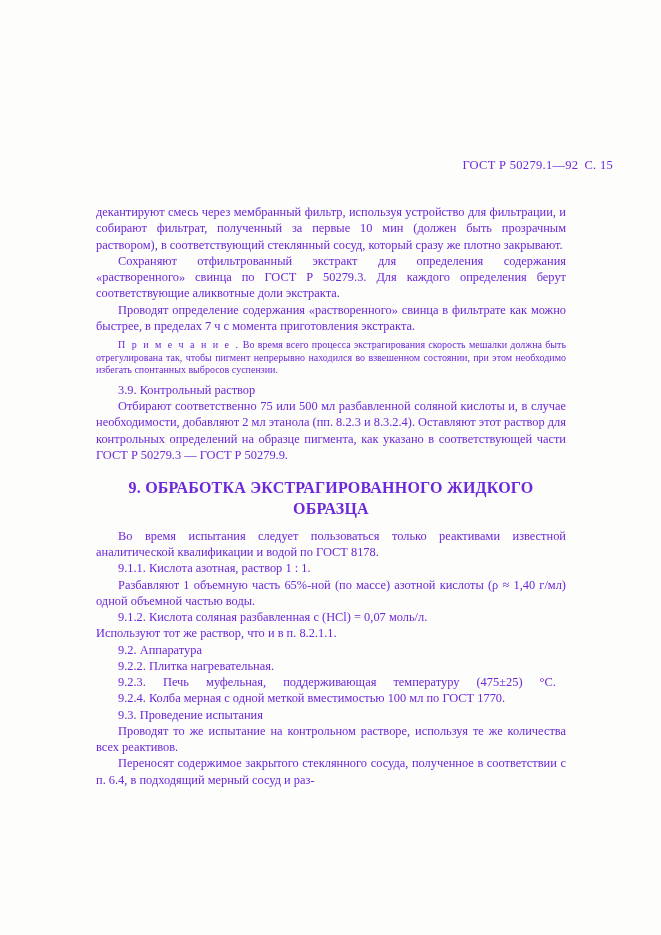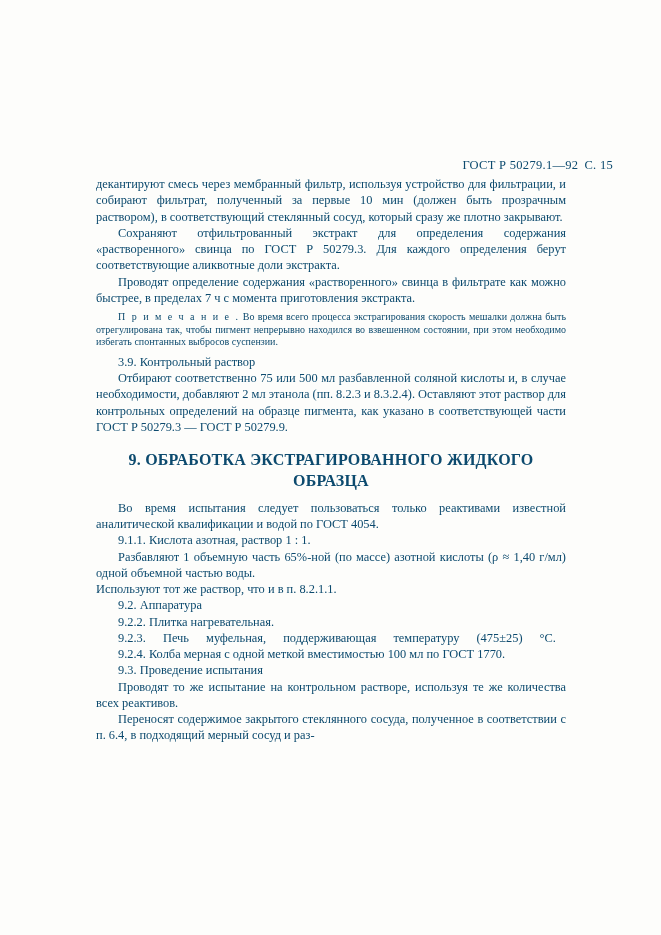--- a/index.html
+++ b/index.html
@@ -6,39 +6,39 @@
     margin: 0;
     padding: 0;
     background: #ffffff;
   }
   .page {
     position: relative;
     width: 661px;
     height: 935px;
     background: #fdfdfb;
     font-family: "Liberation Serif", serif;
-    color: #0c4a6e;
+    color: #6d28d9;
     overflow: hidden;
   }
   .header {
     position: absolute;
     top: 158px;
     right: 48px;
     font-size: 12.5px;
     letter-spacing: 0.3px;
     white-space: nowrap;
   }
   .header .sep {
     display: inline-block;
     width: 6px;
   }
   .content {
     position: absolute;
     left: 96px;
-    top: 176px;
+    top: 204px;
     width: 470px;
     font-size: 12.4px;
     line-height: 1.31;
     text-align: justify;
     text-justify: inter-word;
   }
   p {
     margin: 0;
     text-indent: 22px;
     hyphens: manual;
@@ -85,25 +85,26 @@
 
     <p>Проводят определение содержания «растворенного» свинца в фильтрате как можно быстрее, в пределах 7 ч с момента при­готовления экстракта.</p>
 
     <p class="note"><span class="lead">П р и м е ч а н и е .</span> <span>Во время всего процесса экстрагирования скорость ме­шалки должна быть отрегулирована так, чтобы пигмент непрерывно находился во взвешенном состоянии, при этом необходимо избегать спонтанных выбросов суспензии.</span></p>
 
     <p>3.9. Контрольный раствор</p>
     <p>Отбирают соответственно 75 или 500 мл разбавленной соля­ной кислоты и, в случае необходимости, добавляют 2 мл этанола (пп. 8.2.3 и 8.3.2.4). Оставляют этот раствор для контрольных определений на образце пигмента, как указано в соответствующей части ГОСТ Р 50279.3 — ГОСТ Р 50279.9.</p>
 
     <p class="sect-title">9. ОБРАБОТКА ЭКСТРАГИРОВАННОГО ЖИДКОГО ОБРАЗЦА</p>
 
-    <p>Во время испытания следует пользоваться только реактивами известной аналитической квалификации и водой по ГОСТ 4054.</p>
+    <p>Во время испытания следует пользоваться только реактивами известной аналитической квалификации и водой по ГОСТ 8178.</p>
 
     <p>9.1.1. Кислота азотная, раствор 1 : 1.</p>
     <p>Разбавляют 1 объемную часть 65%-ной (по массе) азотной кислоты (ρ ≈ 1,40 г/мл) одной объемной частью воды.</p>
 
+    <p>9.1.2. Кислота соляная разбавленная с (НСl) = 0,07 моль/л.</p>
     <p class="noindent">Используют тот же раствор, что и в п. 8.2.1.1.</p>
 
     <p>9.2. Аппаратура</p>
     <p>9.2.2. Плитка нагревательная.</p>
     <p class="w4">9.2.3. Печь муфельная, поддерживающая температуру (475±25) °С.</p>
     <p>9.2.4. Колба мерная с одной меткой вместимостью 100 мл по ГОСТ 1770.</p>
 
     <p>9.3. Проведение испытания</p>
     <p>Проводят то же испытание на контрольном растворе, исполь­зуя те же количества всех реактивов.</p>
     <p>Переносят содержимое закрытого стеклянного сосуда, получен­ное в соответствии с п. 6.4, в подходящий мерный сосуд и раз-</p>

